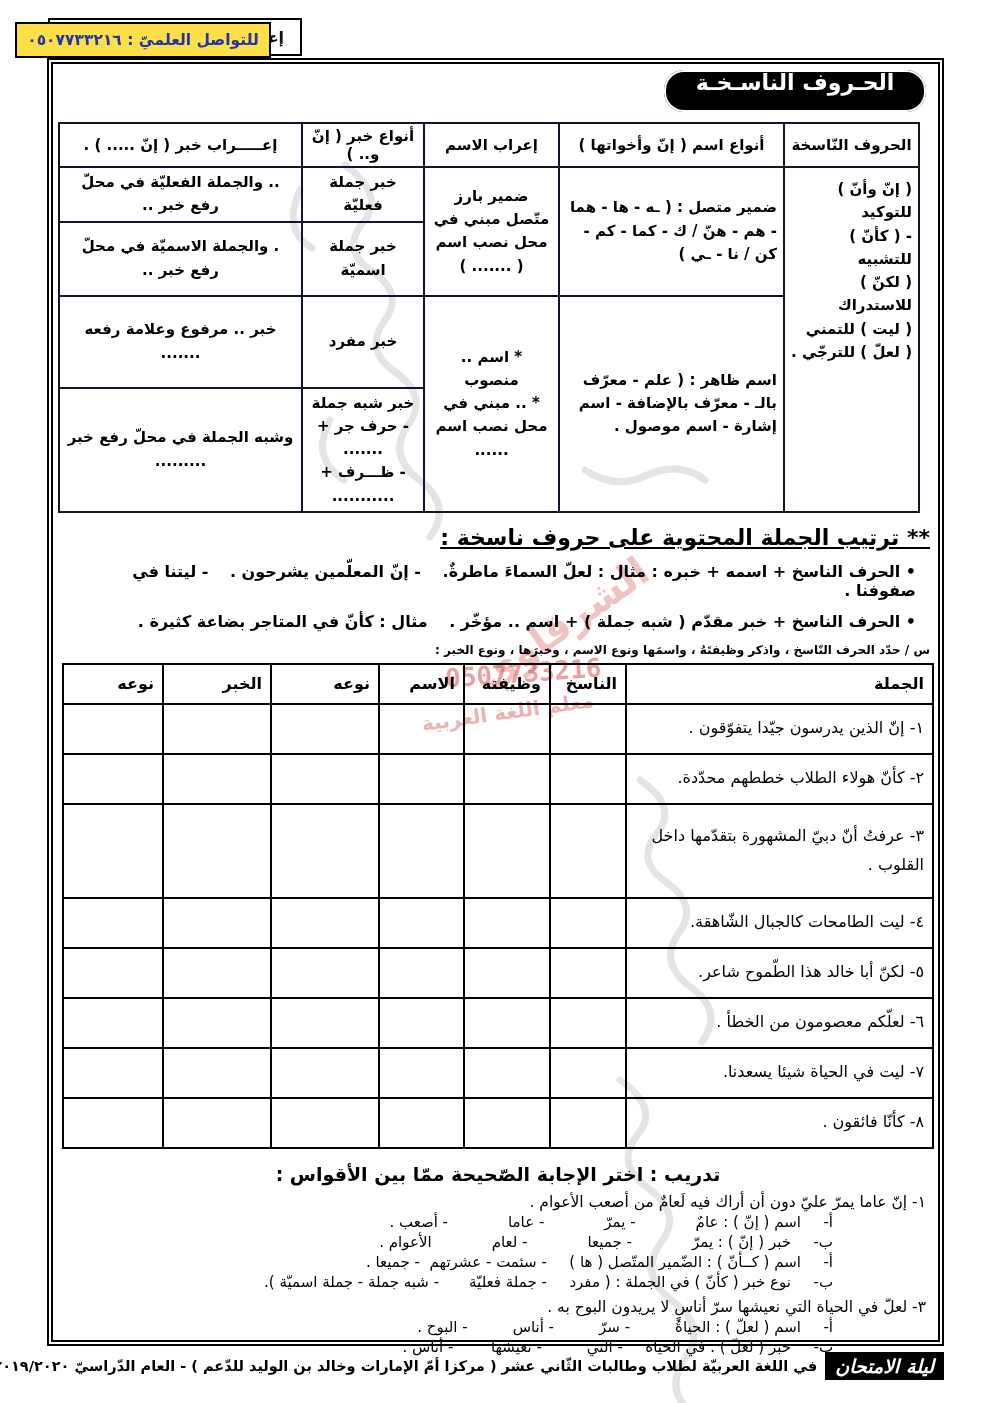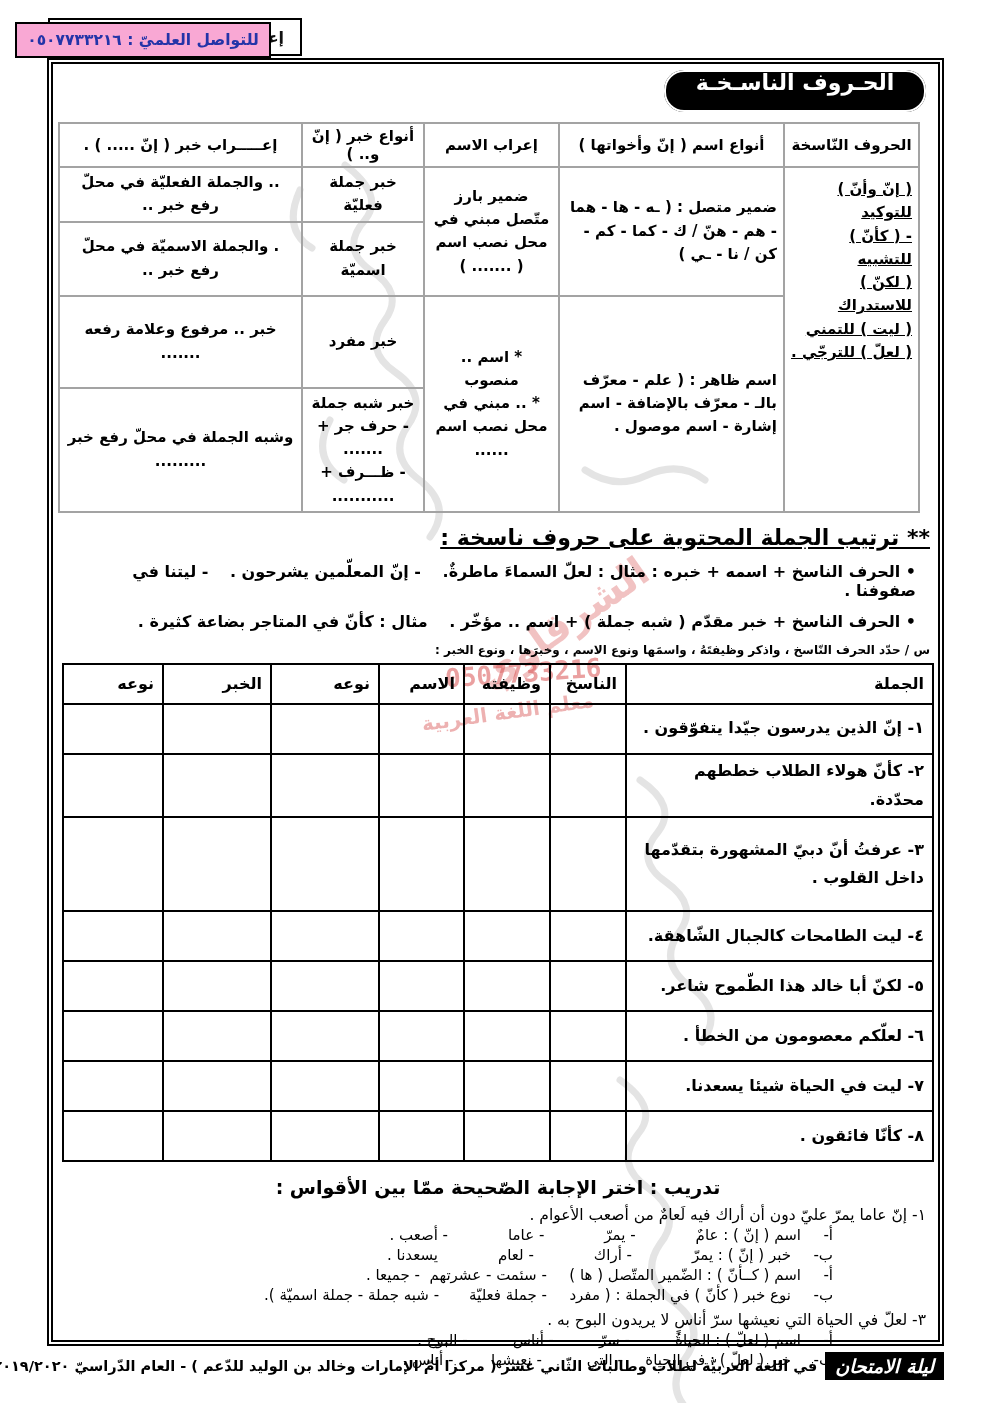--- a/index.html
+++ b/index.html
@@ -5,48 +5,48 @@
   html,body{margin:0;padding:0;background:#fff;}
   .page{position:relative;width:992px;height:1403px;background:#fff;overflow:hidden;
         font-family:"DejaVu Sans","Liberation Sans",sans-serif;color:#000;direction:rtl;}
   
   .prep-box{position:absolute;right:690px;top:18px;width:250px;height:34px;border:2px solid #000;
             display:flex;align-items:center;justify-content:center;font-size:16px;font-weight:bold;background:#fff;}
   .prep-box .lbl{color:#111;}
   .prep-box .name{color:#cf1d1d;margin-right:4px;}
   .contact-box{position:absolute;left:15px;top:22px;width:252px;height:32px;border:2px solid #000;
                display:flex;align-items:center;justify-content:center;font-size:15.5px;font-weight:bold;
-               color:#2334a8;background:#f9a8d4;}
+               color:#2334a8;background:#fde047;}
   
   .frame{position:absolute;left:47px;top:58px;width:897px;height:1288px;border:6px double #000;box-sizing:border-box;}
   .content{position:absolute;left:53px;top:64px;width:885px;}
   
   .title-box{width:262px;height:42px;margin:6px 12px 10px auto;background:#000;border-radius:20px;
              box-shadow:inset 0 0 0 2px #fff;display:flex;align-items:flex-start;justify-content:center;}
   .title-box span{color:#fff;font-size:22px;font-weight:bold;letter-spacing:1px;}
   
   table{border-collapse:collapse;table-layout:fixed;background:transparent;}
   .ref-table{width:860px;margin:4px 18px 0 auto;}
-  .ref-table th,.ref-table td{border:2px solid #a3a3a3;padding:3px 6px;font-size:15px;font-weight:bold;vertical-align:middle;}
+  .ref-table th,.ref-table td{border:2px solid #0f172a;padding:3px 6px;font-size:15px;font-weight:bold;vertical-align:middle;}
   .ref-table th{height:34px;text-align:center;}
   .ref-table td{text-align:center;line-height:1.55;}
   .ref-table td.rt{text-align:right;}
   .ml{white-space:pre-line;}
   .r1{height:46px}.r2{height:74px}.r3{height:92px}.r4{height:72px}
   
   .notes{margin:12px 8px 6px auto;width:860px;}
   .notes-heading{font-size:22px;font-weight:bold;text-decoration:underline;margin:6px 0 10px;}
   .note-line{font-size:16px;font-weight:bold;margin:12px 14px;white-space:pre-wrap;}
   .question-line{font-size:12px;font-weight:bold;margin:10px 0 6px;}
   
   .ex-table{width:870px;margin:2px 4px 0 auto;}
   .ex-table th,.ex-table td{border:2px solid #000;padding:2px 8px;font-size:16px;vertical-align:middle;}
   .ex-table th{height:34px;font-weight:bold;text-align:right;}
   .ex-table td{height:44px;}
-  .ex-table td.sent{font-weight:bold;text-align:right;line-height:1.8;margin-top:21px;}
+  .ex-table td.sent{font-weight:normal;text-align:right;line-height:1.8;margin-top:21px;}
   .ex-table tr.tall td{height:88px;}
   
   .quiz{margin:14px 10px 0 auto;width:860px;}
   .quiz-heading{font-size:19px;font-weight:bold;text-align:center;margin:10px 0 8px;}
   .stem{font-size:15.5px;margin:7px 2px 2px;white-space:pre-wrap;}
   .opts{font-size:15px;margin:2px 0;padding-right:95px;white-space:pre-wrap;}
   
   .footer{position:absolute;left:30px;right:48px;top:1352px;display:flex;align-items:center;}
   .brand-box{background:#000;color:#fff;font-size:19px;font-weight:bold;padding:3px 10px;
              font-style:italic;letter-spacing:1px;white-space:nowrap;}
@@ -101,21 +101,21 @@
         </colgroup>
       <tbody>
           <tr>
         <th>الحروف النّاسخة</th>
         <th>أنواع اسم ( إنّ وأخواتها )</th>
         <th>إعراب الاسم</th>
         <th>أنواع خبر ( إنّ و.. )</th>
         <th>إعـــــراب خبر ( إنّ ..... ) .</th>
       </tr>
       <tr class="r1">
-        <td rowspan="4" class="rt ml" style="vertical-align:top;padding-top:10px;text-decoration:underline;">( إنّ وأنّ ) للتوكيد
+        <td rowspan="4" class="rt ml" style="vertical-align:top;padding-top:10px;">( إنّ وأنّ ) للتوكيد
 - ( كأنّ ) للتشبيه
 ( لكنّ ) للاستدراك
 ( ليت ) للتمني
 ( لعلّ ) للترجّي .</td>
         <td rowspan="2" class="rt">ضمير متصل : ( ـه - ها - هما - هم - هنّ / ك - كما - كم - كن / نا - ـي )</td>
         <td rowspan="2">ضمير بارز متّصل مبني في محل نصب اسم ( ....... )</td>
         <td>خبر جملة فعليّة</td>
         <td>.. والجملة الفعليّة في محلّ رفع خبر ..</td>
       </tr>
       <tr class="r2">
@@ -237,21 +237,21 @@
             <td></td>
             <td></td>
       </tr>
     </tbody>
       </table>
 
     <div class="quiz">
       <div class="quiz-heading">تدريب :  اختر الإجابة الصّحيحة ممّا بين الأقواس :</div>
       <div class="stem">١- إنّ عاما يمرّ عليّ دون أن أراك فيه لَعامٌ من أصعب الأعوام .</div>
       <div class="opts">أ-  اسم ( إنّ ) : عامٌ    - يمرّ    - عاما    - أصعب .</div>
-      <div class="opts">ب-  خبر ( إنّ ) : يمرّ    - أراك    - لعام    يسعدنا .</div>
+      <div class="opts">ب-  خبر ( إنّ ) : يمرّ    - جميعا    - لعام    الأعوام .</div>
       <div class="opts">أ-  اسم ( كــأنّ ) : الضّمير المتّصل ( ها )  - سئمت - عشرتهم  - جميعا .</div>
       <div class="opts">ب-  نوع خبر ( كأنّ ) في الجملة : ( مفرد  - جملة فعليّة  - شبه جملة - جملة اسميّة ).</div>
       <div class="stem">٣- لعلّ في الحياة التي نعيشها سرّ أناسٍ لا يريدون البوح به .</div>
       <div class="opts">أ-  اسم ( لعلّ ) : الحياةُ   - سرّ   - أناس   - البوح .</div>
       <div class="opts">ب-  خبر ( لعلّ ) : في الحياة  - التي   - نعيشها   - أناس .</div>
 
     </div>
   </div>
 
   <div class="footer">

